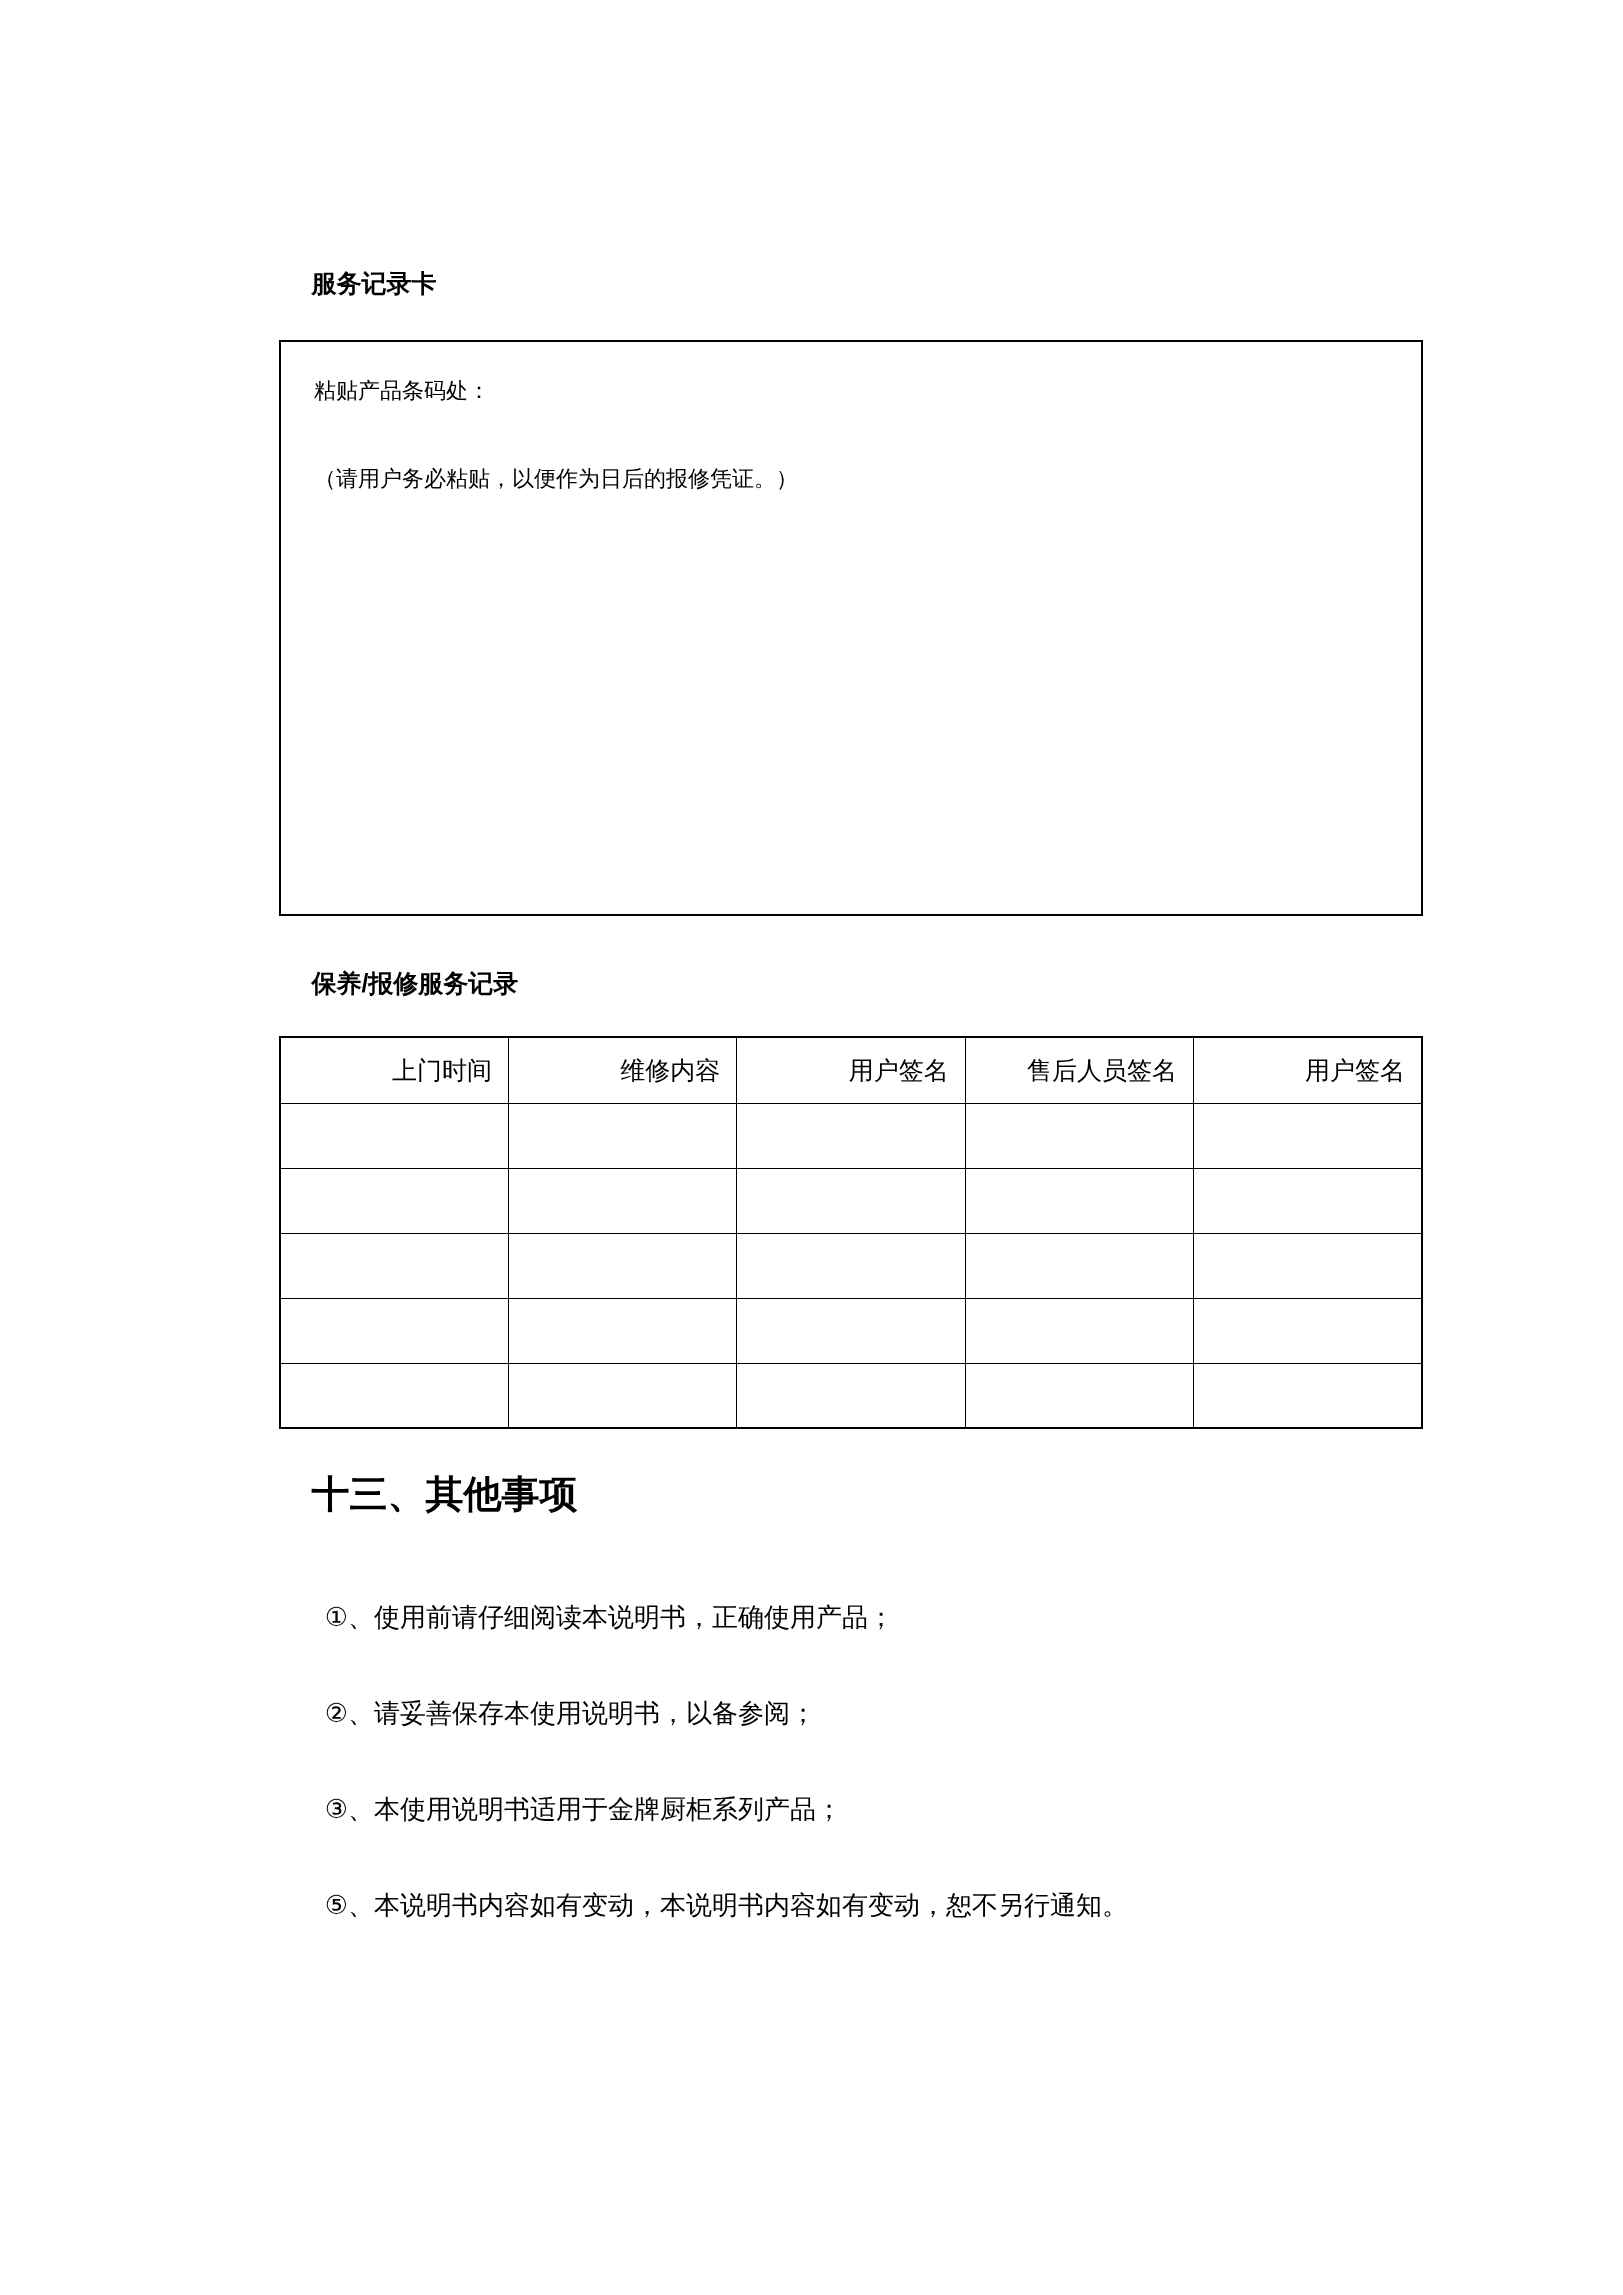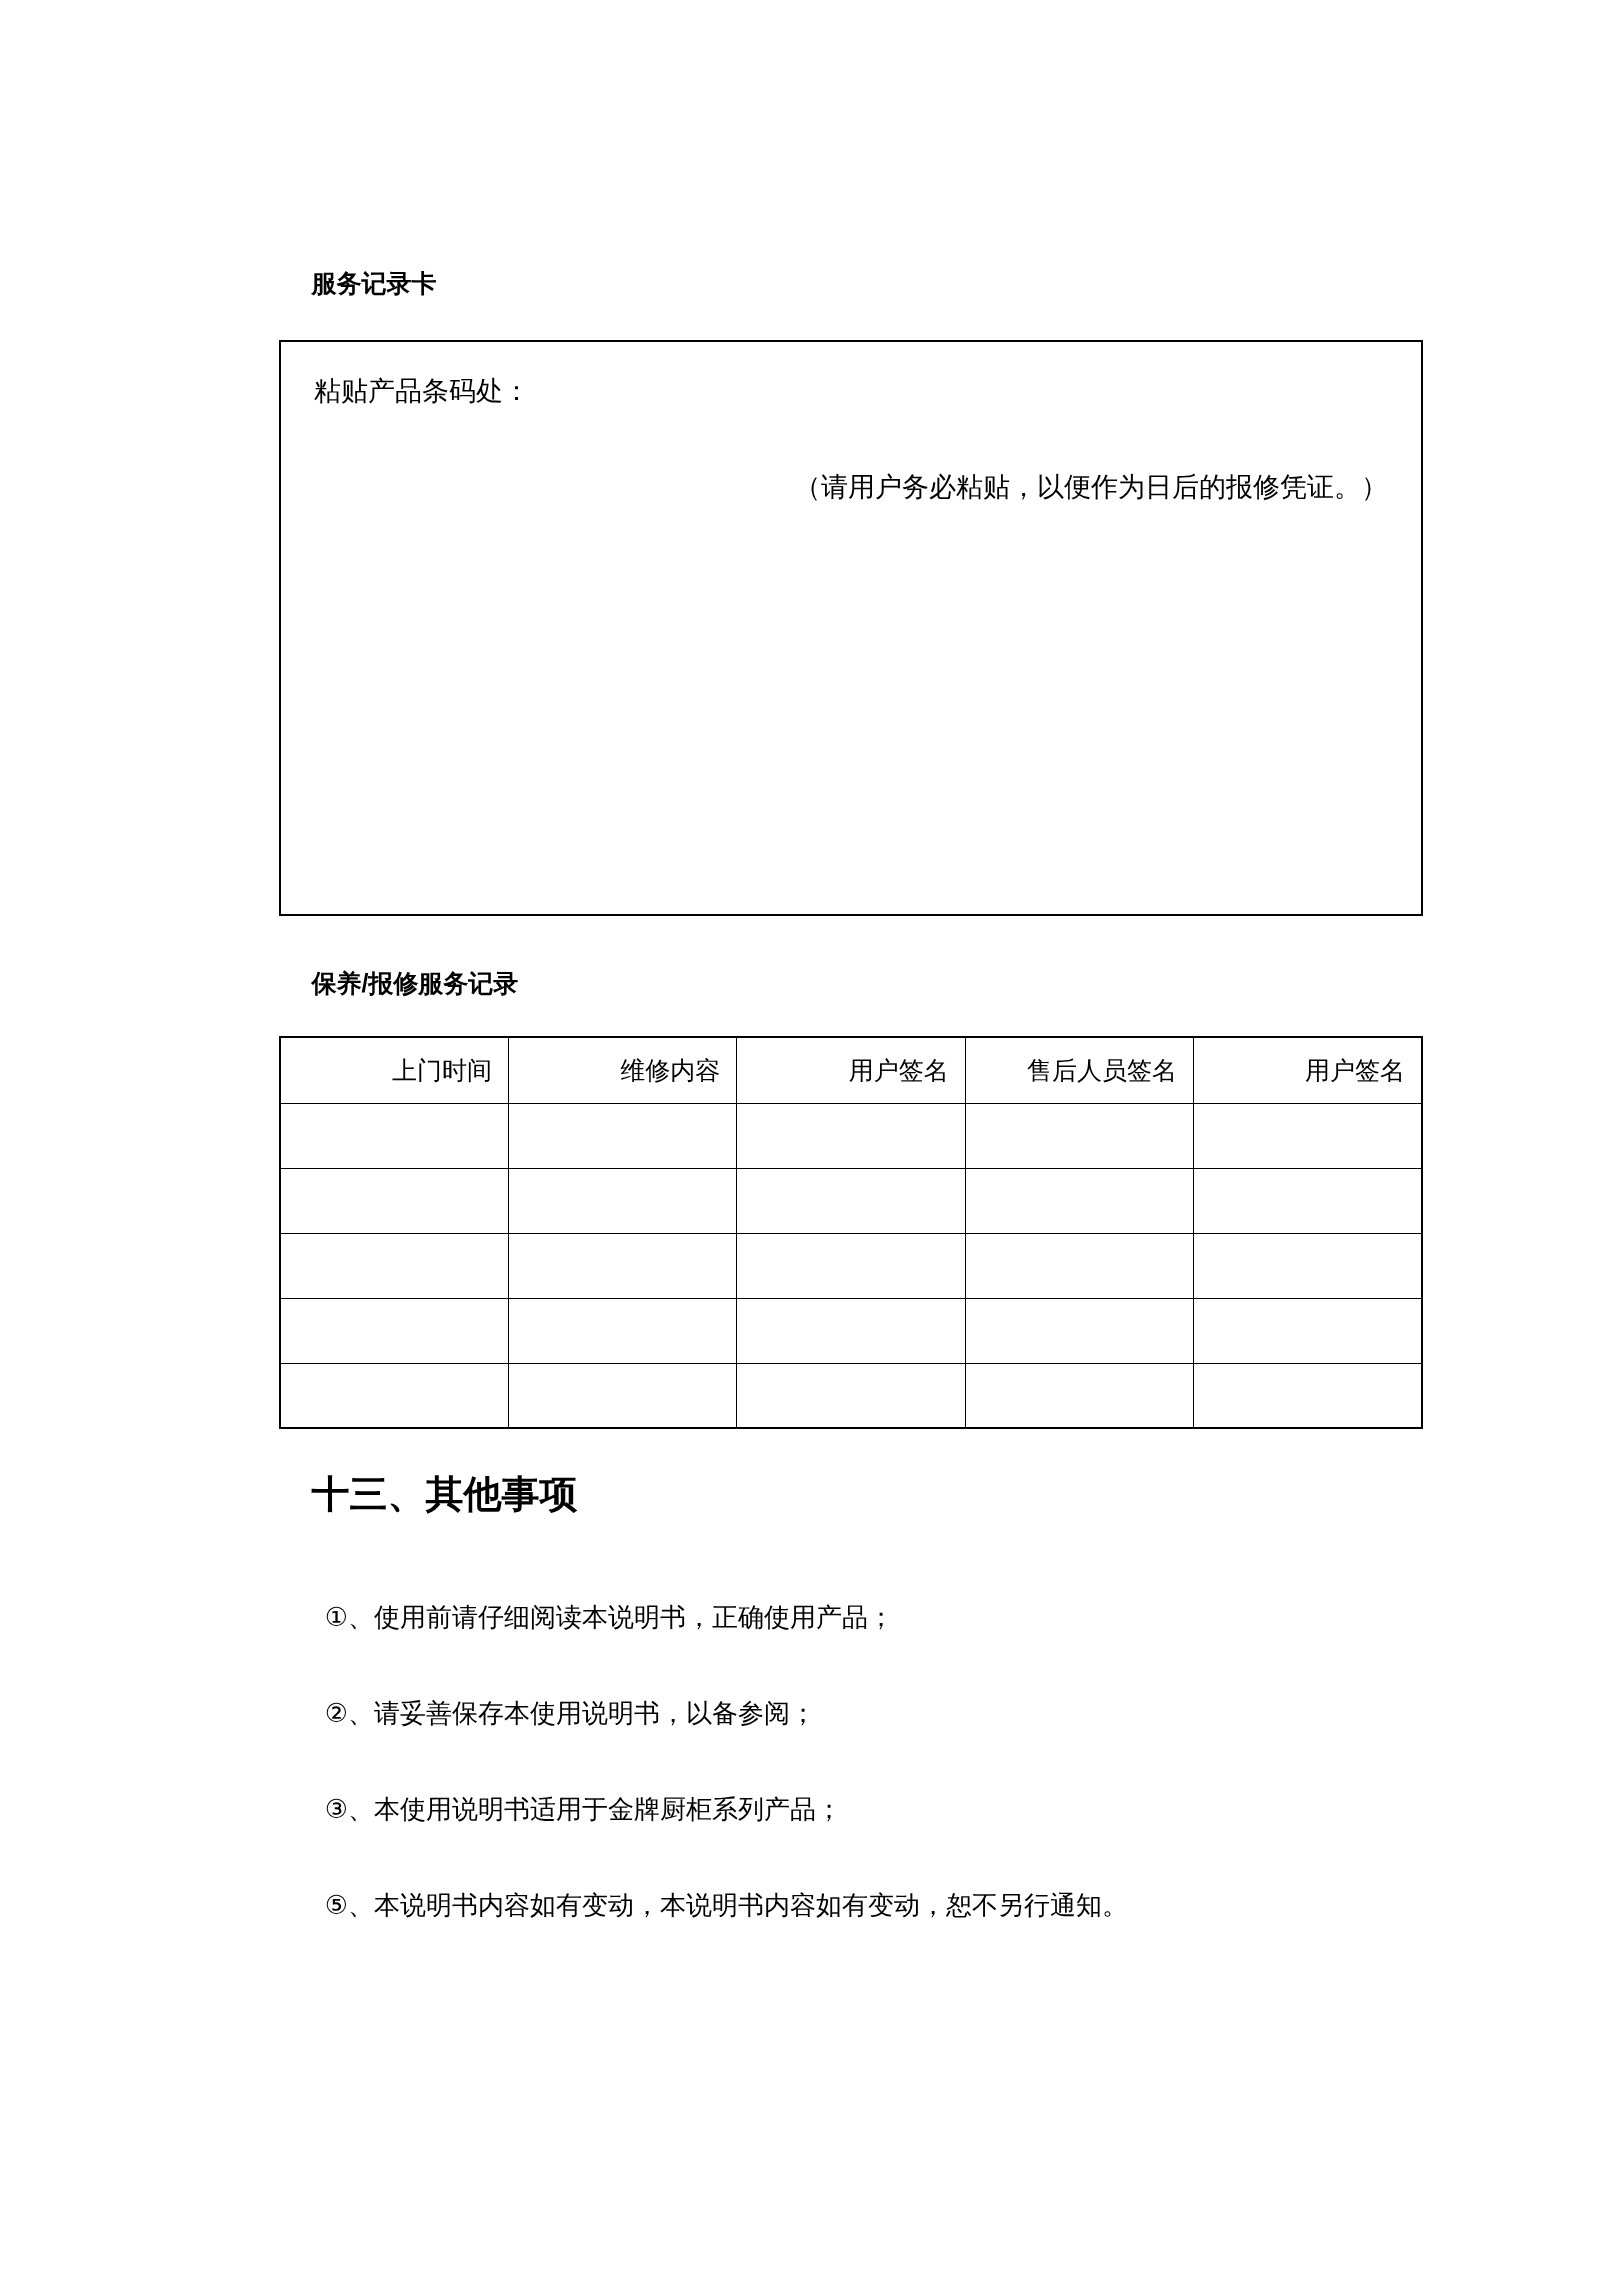--- a/index.html
+++ b/index.html
@@ -26,24 +26,24 @@
     font-size: 25px;
     font-weight: bold;
     line-height: 30px;
   }
   .title-service-card { margin-top: 204px; }
   .barcode-box {
     margin-top: 26px;
     height: 576px;
     border: 2px solid #000000;
     padding: 18.3px 17px;
-    font-size: 27px;
+    font-size: 22px;
     line-height: 30px;
   }
-  .barcode-box .line2 { margin-top: 34px; text-align: right; }
+  .barcode-box .line2 { margin-top: 26px; }
   .title-service-record { margin-top: 36px; }
   .record-table {
     margin-top: 21.6px;
     width: 100%;
     border-collapse: collapse;
     table-layout: fixed;
     border: 2px solid #000000;
   }
   .record-table th, .record-table td {
     border: 1.3px solid #000000;

